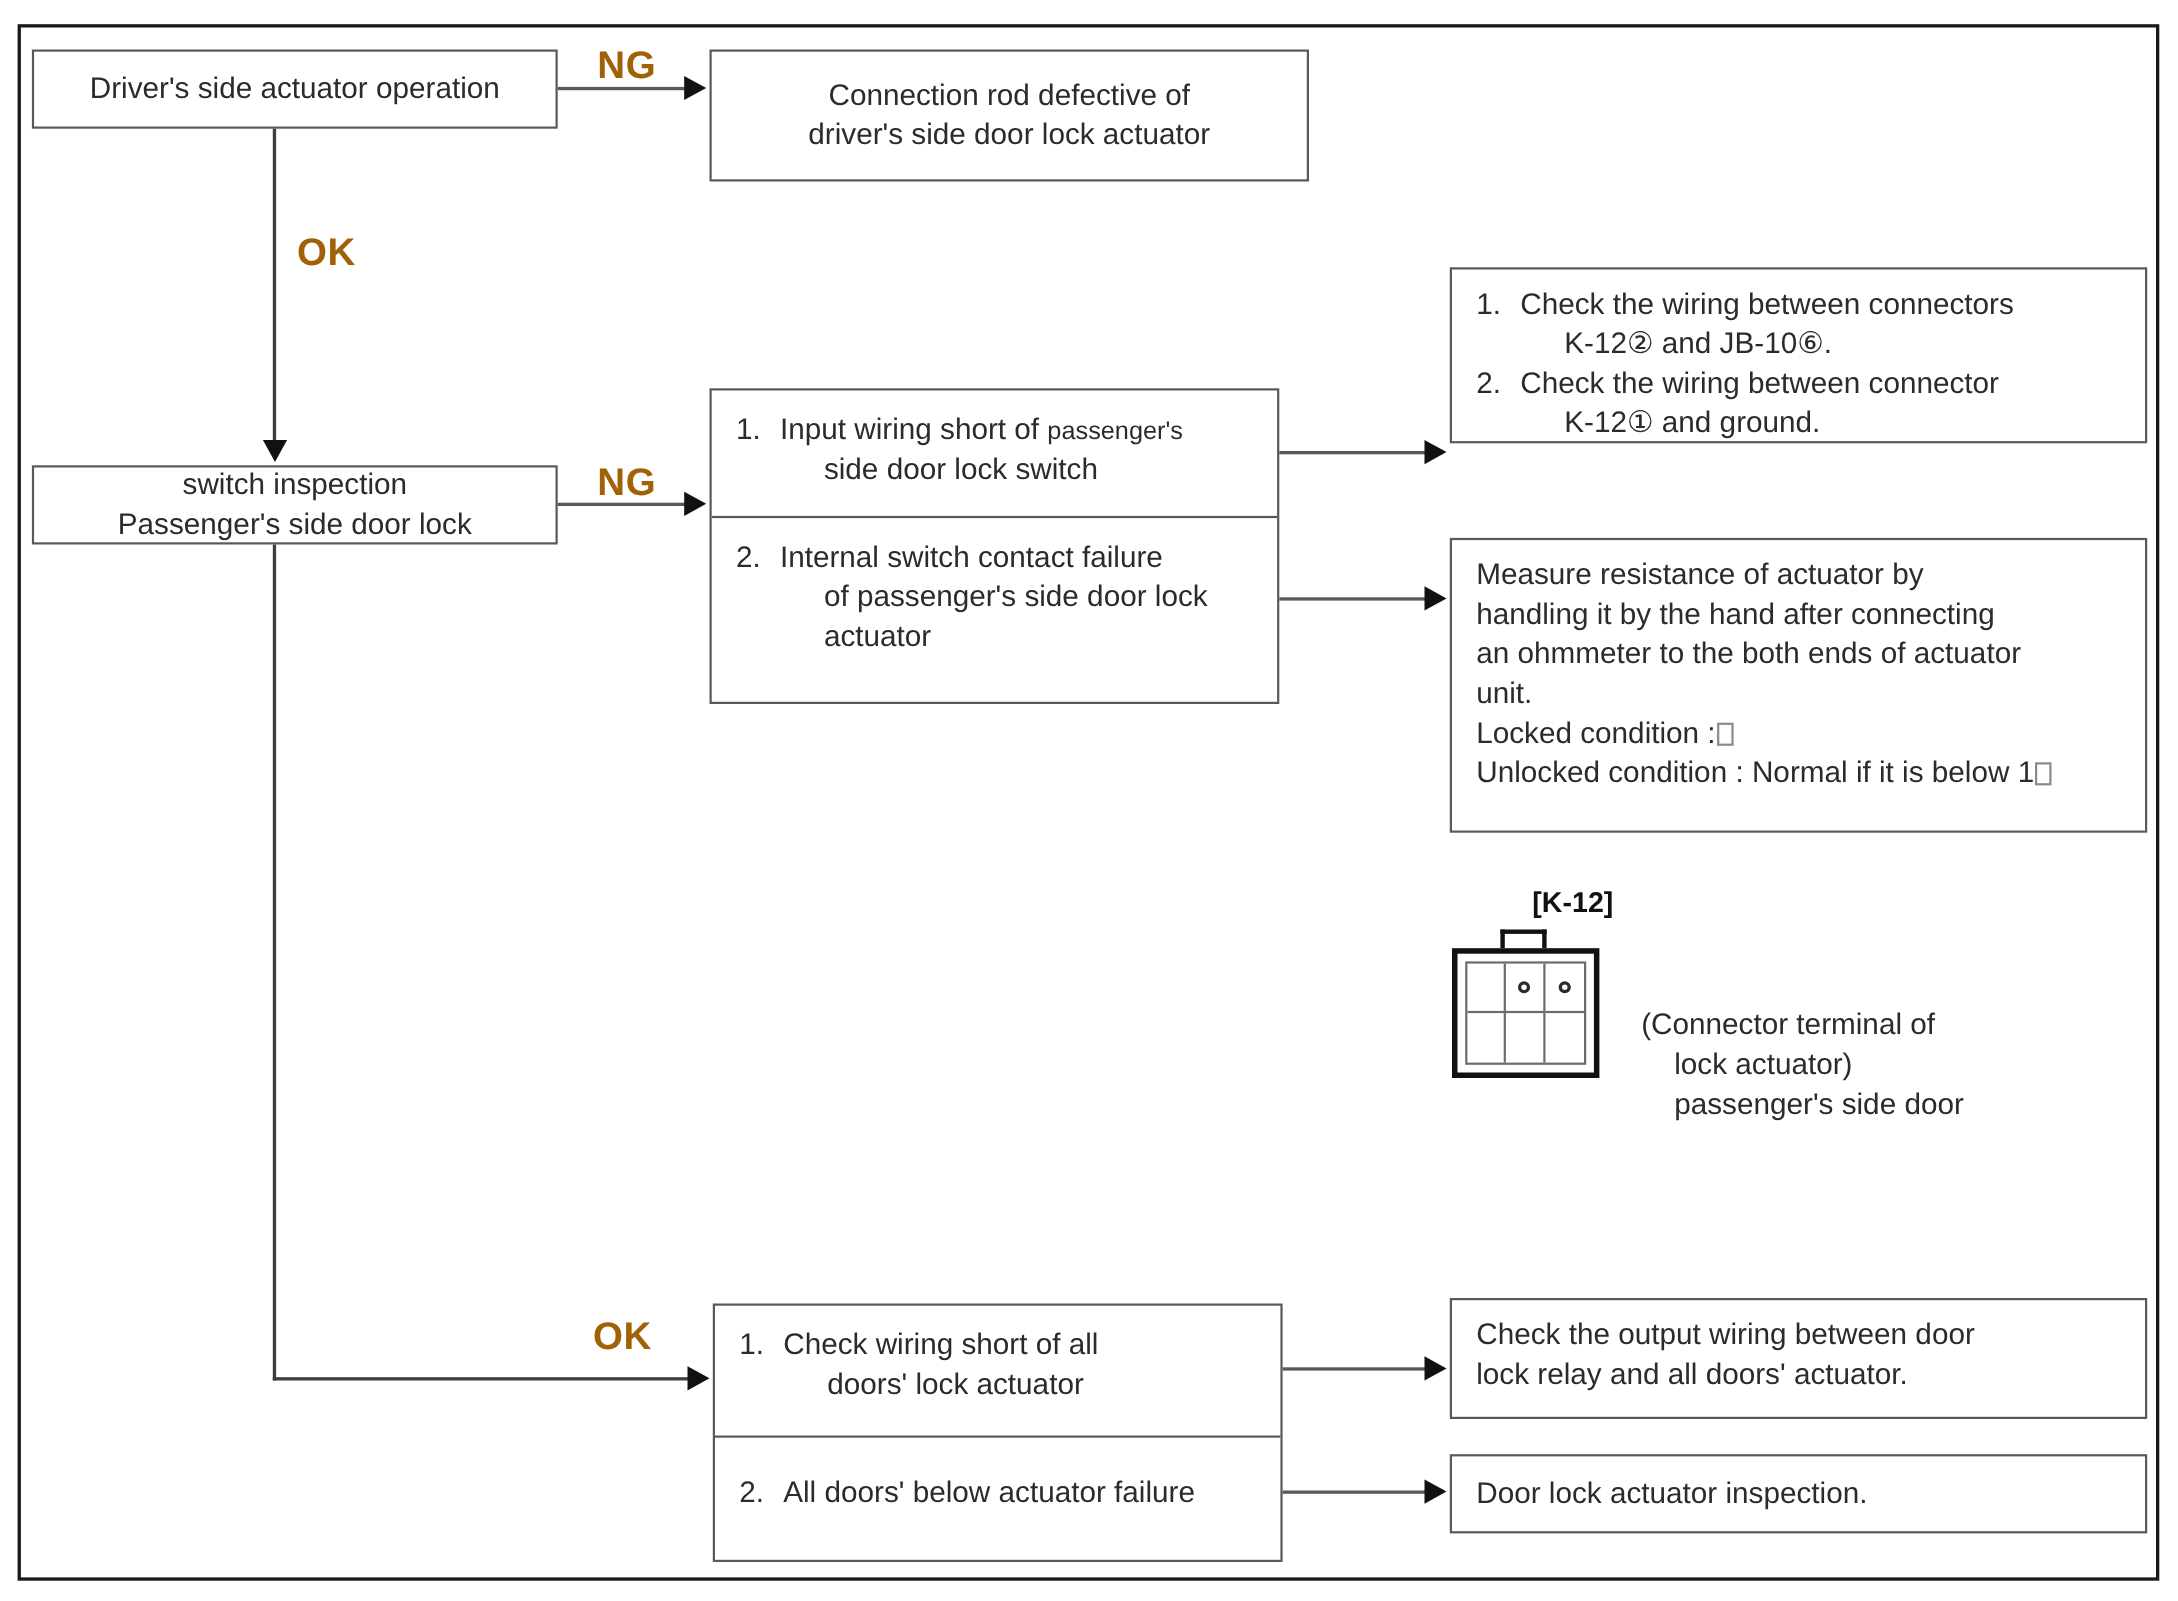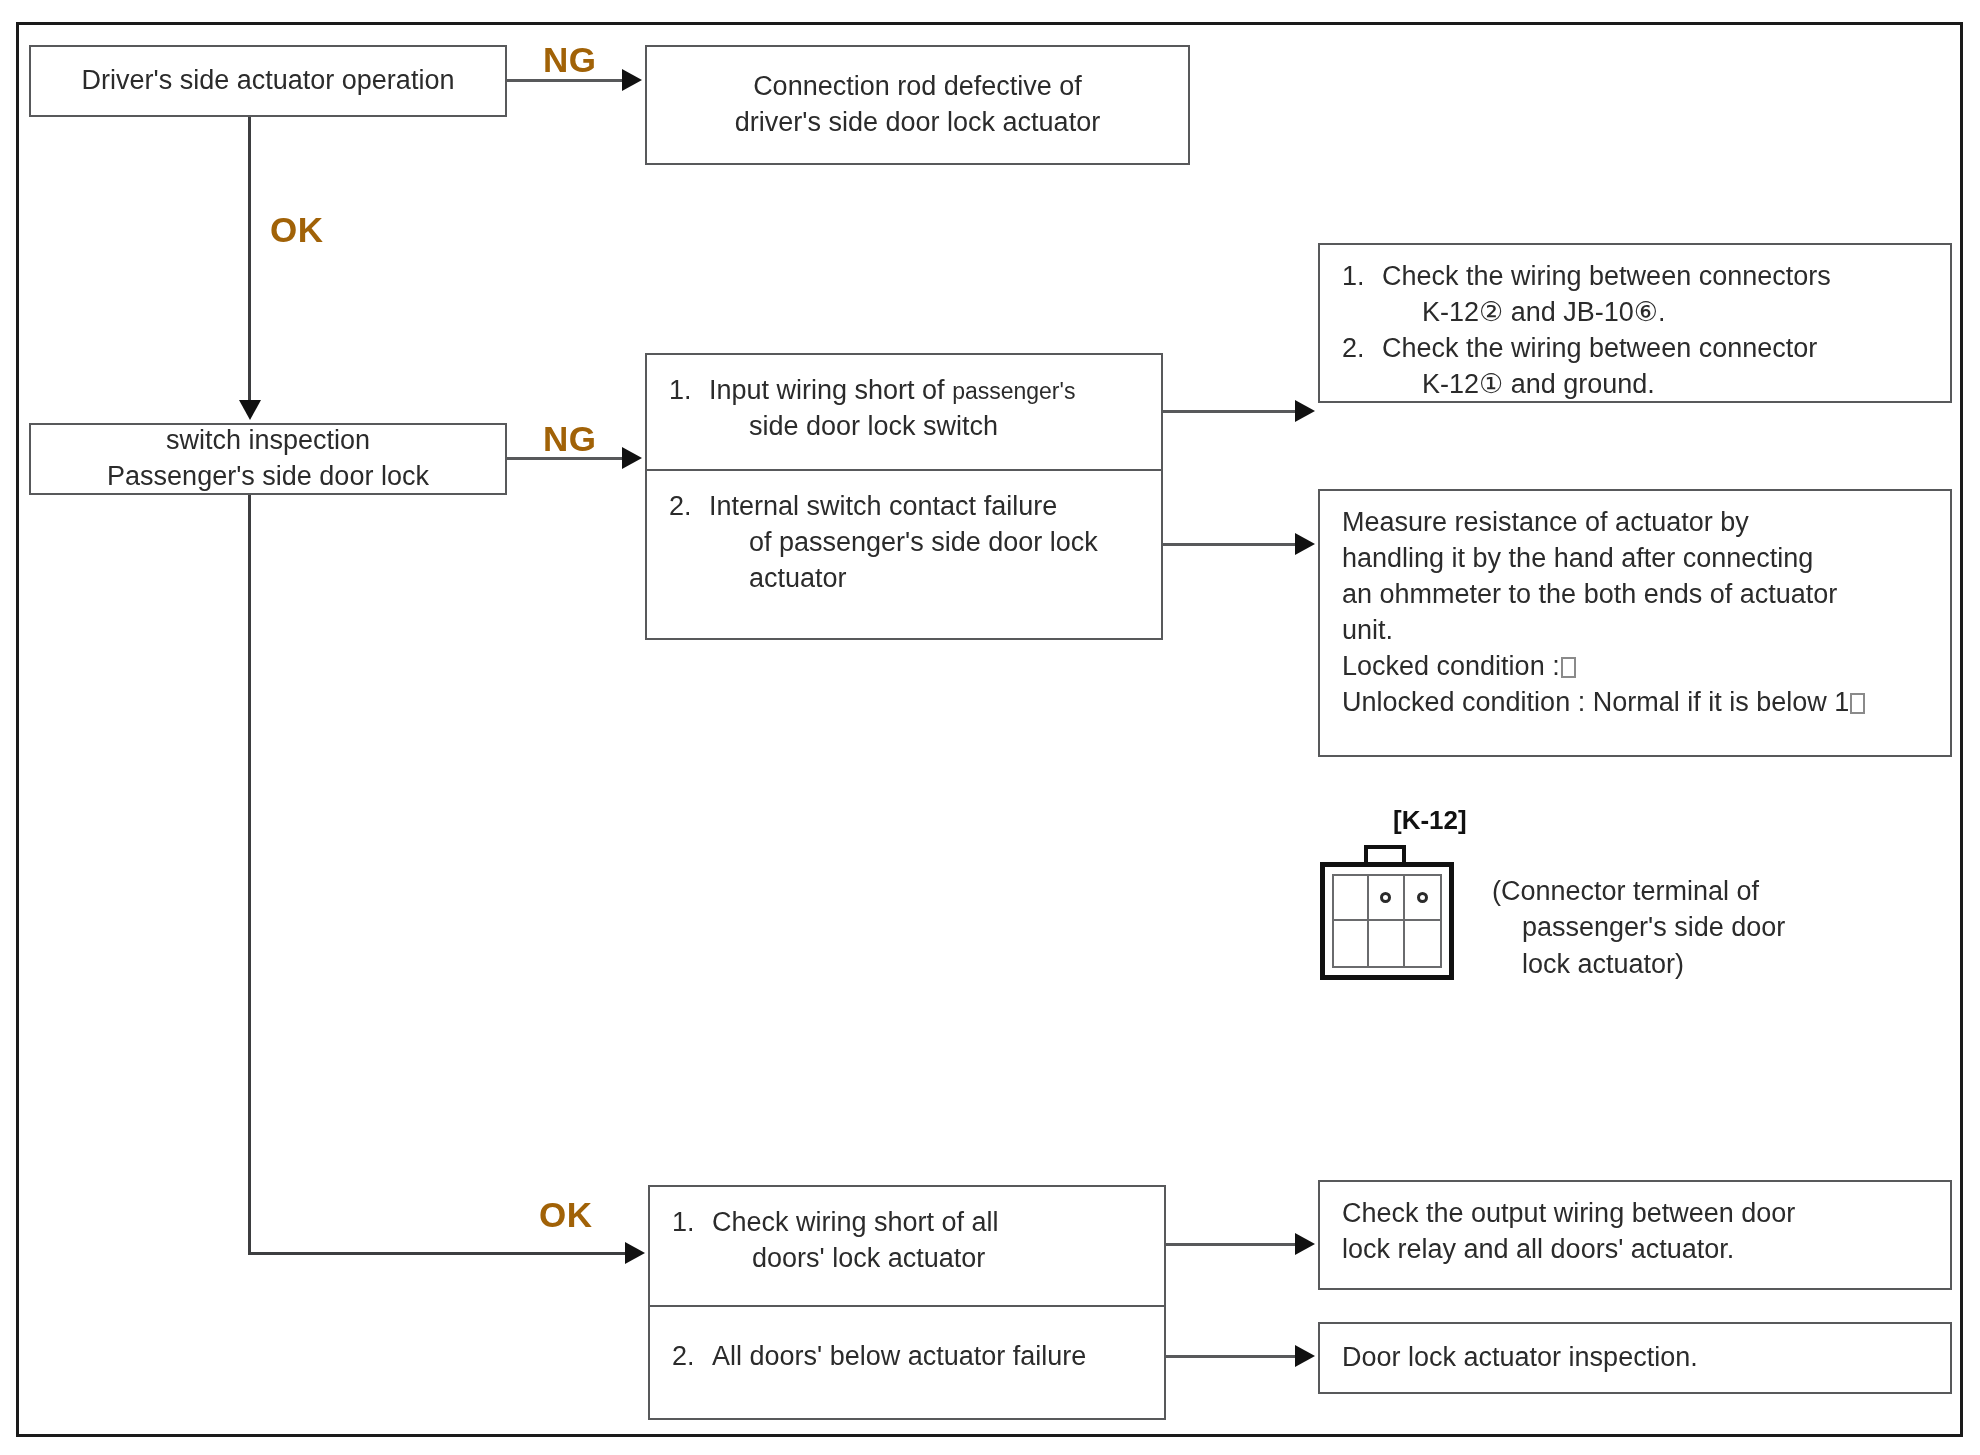--- a/index.html
+++ b/index.html
@@ -150,20 +150,21 @@
     width:11px;height:11px;
     border:3px solid #2b2b2b;
     border-radius:50%;
     box-sizing:border-box;
   }
   .conn-caption{
     position:absolute;
     font-size:27px;
     line-height:1.35;
     color:#2b2b2b;
+    margin-top:40px;
   }
   .conn-caption .ind{display:block;padding-left:30px;}
   
   .tofu{
     display:inline-block;
     width:15px;height:21px;
     border:2px solid #8a8a8a;
     box-sizing:border-box;
     vertical-align:-3px;
     margin-left:1px;
@@ -263,22 +264,22 @@
           </div>
         <div class="conn-cell"></div>
         <div class="conn-cell"></div>
         <div class="conn-cell"></div>
       </div>
     </div>
   </div>
 
   <div class="conn-caption" style="left:1492px;top:873px;width:430px;">
     <span style="display:block;">(Connector terminal of</span>
+    <span class="ind">lock actuator)</span>
     <span class="ind">passenger's side door</span>
-    <span class="ind">lock actuator)</span>
   </div>
 
   <div class="vline dark" style="left:248px;top:495px;height:760px;"></div>
   <div class="hline dark" style="left:248px;top:1252px;width:381px;"></div>
   <div class="arrow-r" style="left:625px;top:1242px;"></div>
   <div class="branch-label" style="left:539px;top:1195px;">OK</div>
 
   <div class="splitbox" style="left:648px;top:1185px;width:518px;height:235px;">
     <div class="splitcell" style="height:118px;">
       <span class="num">

